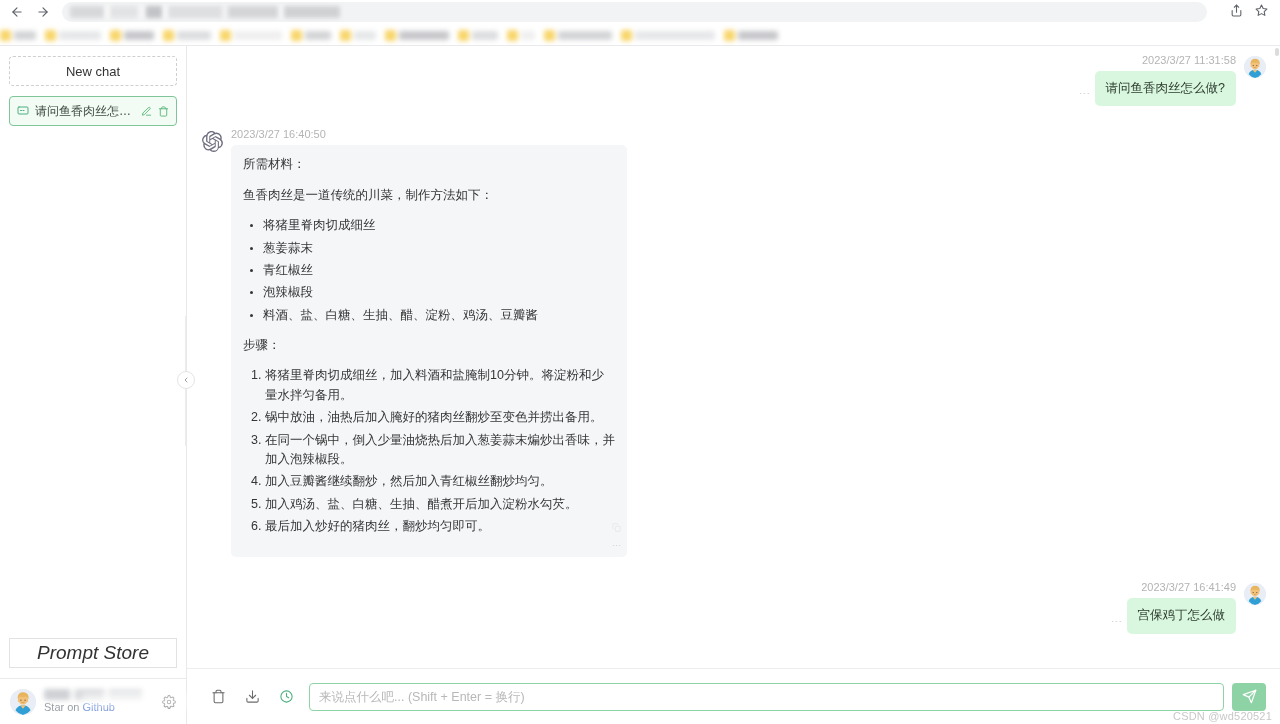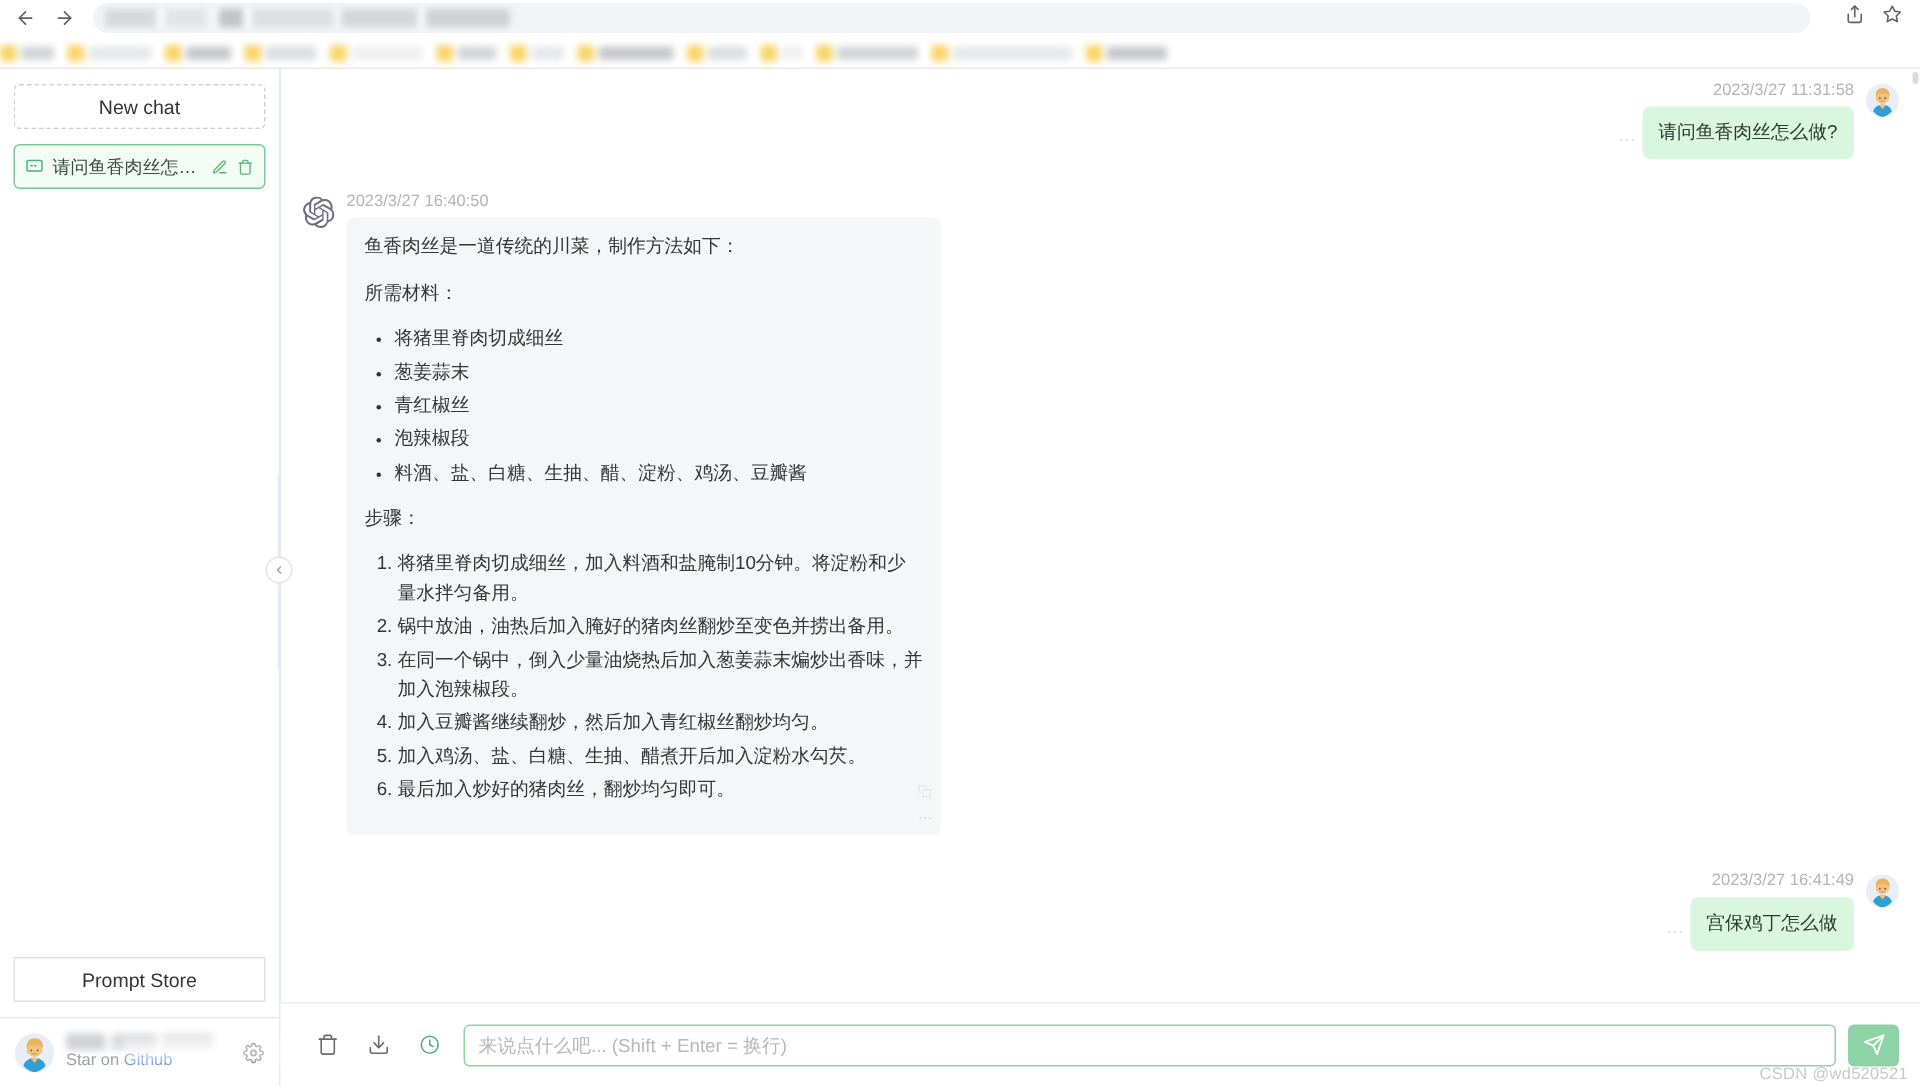--- a/index.html
+++ b/index.html
@@ -57,21 +57,21 @@
     filter: blur(2.6px);
     display: flex; align-items: center;
   }
   .bm { display: flex; align-items: center; margin-right: 9px; }
   .bm-ico { width: 11px; height: 11px; background: #f8d568; border-radius: 2px; margin-right: 3px; }
   .bm-txt { height: 9px; border-radius: 2px; }
 
   
   #app {
     position: absolute; top: 46px; left: 0; width: 1280px; height: 678px;
-    background: #3b82f6;
+    background: #fca5a5;
     display: flex;
   }
 
   
   #sidebar {
     width: 187px; height: 678px;
     background: #ffffff;
     border-right: 1px solid #e9e9e9;
     display: flex; flex-direction: column;
     position: relative;
@@ -99,23 +99,24 @@
     flex: 1 1 auto; font-size: 12px; color: #3c4a40;
     white-space: nowrap; overflow: hidden; text-overflow: ellipsis;
   }
   .chat-item .ci-act { color: #5cb87a; display: flex; align-items: center; cursor: pointer; }
 
   #sidebar-bottom { flex: 0 0 auto; }
   #prompt-store-wrap { padding: 0 9px 10px 9px; }
   #prompt-store-btn {
     width: 168px; height: 30px;
     border: 1px solid #e2e2e2; border-radius: 0;
-    background: #fff; color: #333; font-size: 13px;
+    background: #fff; color: #333; font-size: 19px;
     display: flex; align-items: center; justify-content: center;
     cursor: pointer;
+    font-style: italic;
   }
   #user-bar {
     height: 46px; border-top: 1px solid #eaeaea;
     display: flex; align-items: center; padding: 0 10px; gap: 8px;
     position: relative;
   }
   #avatar {
     width: 26px; height: 26px; border-radius: 50%;
     background: #e7ecf5; flex: 0 0 26px; overflow: hidden; position: relative;
   }
@@ -438,22 +439,22 @@
 
       <div class="msg assistant" style="margin-bottom:24px;">
         <div class="av bot">
           <svg width="21" height="21" viewBox="0 0 24 24" fill="currentColor">
               <path d="M22.28 9.82a5.98 5.98 0 0 0-.52-4.91 6.05 6.05 0 0 0-6.51-2.9A6 6 0 0 0 4.98 4.18a5.98 5.98 0 0 0-3.99 2.9 6.05 6.05 0 0 0 .74 7.1 5.98 5.98 0 0 0 .51 4.91 6.05 6.05 0 0 0 6.52 2.9A5.98 5.98 0 0 0 13.26 24a6.06 6.06 0 0 0 5.77-4.21 5.99 5.99 0 0 0 3.98-2.9 6.06 6.06 0 0 0-.73-7.07zm-9.02 12.6a4.48 4.48 0 0 1-2.88-1.04l.14-.08 4.78-2.76a.79.79 0 0 0 .39-.68v-6.74l2.02 1.17a.07.07 0 0 1 .4.06v5.58a4.5 4.5 0 0 1-4.5 4.49zM3.6 18.3a4.47 4.47 0 0 1-.54-3.01l.14.09 4.78 2.76a.77.77 0 0 0 .78 0l5.84-3.37v2.33a.08.08 0 0 1-.3.07l-4.83 2.79a4.5 4.5 0 0 1-6.14-1.65zM2.34 7.9a4.49 4.49 0 0 1 2.35-1.97V11.6a.77.77 0 0 0 .38.67l5.81 3.36-2.02 1.17a.8.8 0 0 1-.07 0L3.95 14a4.5 4.5 0 0 1-1.65-6.1zm16.6 3.85-5.84-3.4L15.1 7.2a.07.07 0 0 1 .07 0l4.84 2.79a4.49 4.49 0 0 1-.67 8.1v-5.67a.8.8 0 0 0-.4-.67zm2-3.02-.14-.09-4.77-2.78a.78.78 0 0 0-.79 0L9.4 9.23V6.9a.07.07 0 0 1 .03-.07l4.84-2.79a4.5 4.5 0 0 1 6.68 4.66zM8.3 12.86l-2.02-1.17a.08.08 0 0 1-.04-.06V6.06a4.5 4.5 0 0 1 7.38-3.45l-.14.08L8.7 5.45a.79.79 0 0 0-.39.68zm1.1-2.36 2.6-1.5 2.6 1.5v3l-2.6 1.5-2.6-1.5z"></path>
             </svg>
         </div>
         <div class="col">
           <div class="ts">2023/3/27 16:40:50</div>
           <div class="bubble bot">
+            <p>所需材料：</p>
             <p>鱼香肉丝是一道传统的川菜，制作方法如下：</p>
-            <p>所需材料：</p>
             <ul>
               <li>将猪里脊肉切成细丝</li>
               <li>葱姜蒜末</li>
               <li>青红椒丝</li>
               <li>泡辣椒段</li>
               <li>料酒、盐、白糖、生抽、醋、淀粉、鸡汤、豆瓣酱</li>
             </ul>
             <p>步骤：</p>
             <ol>
               <li>将猪里脊肉切成细丝，加入料酒和盐腌制10分钟。将淀粉和少量水拌匀备用。</li>

